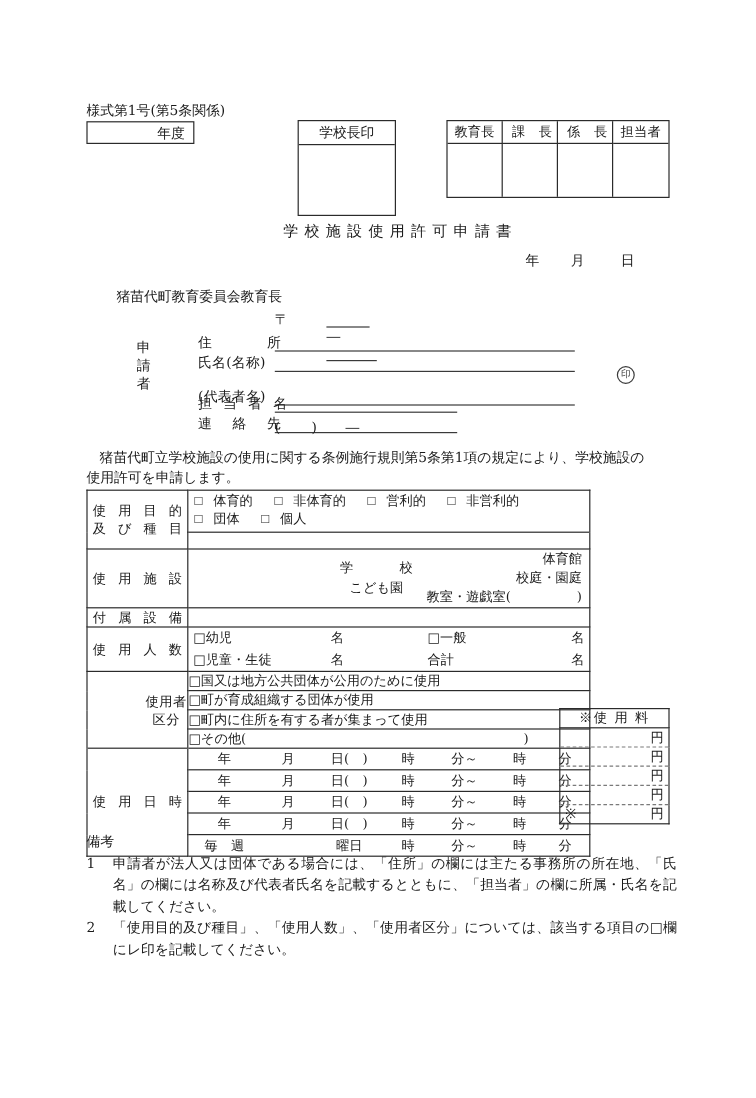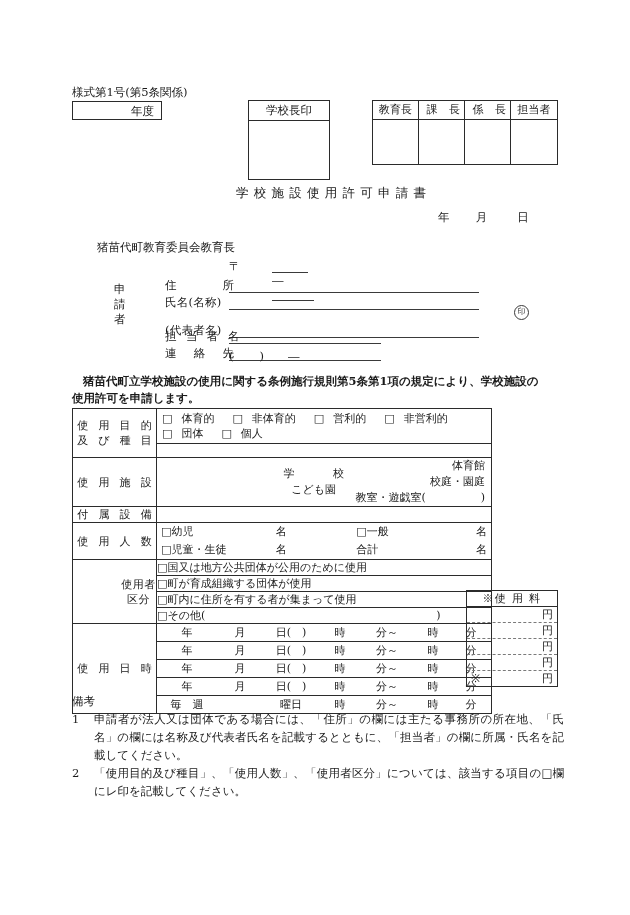--- a/index.html
+++ b/index.html
@@ -117,21 +117,20 @@
     line-height: 12px;
     text-align: center;
     color: #3a3a3a;
   }
   #body-text {
     left: 72px; top: 373px;
     width: 488px;
     font-size: 11.5px;
     line-height: 17px;
     text-align: justify;
-    font-weight: bold;
   }
   #body-text .ind { padding-left: 11px; }
 
   
   #main-table {
     left: 72px; top: 408px;
     width: 420px;
     border-collapse: collapse;
     font-size: 11px;
   }
@@ -145,21 +144,21 @@
     text-align: center;
     letter-spacing: 0.3em;
     text-indent: 0.3em;
     line-height: 15px;
   }
   #main-table .lbl.tight { letter-spacing: 0.04em; text-indent: 0; padding-left: 48px; }
   .cellpad { padding: 2px 4px; }
   .dashed-bot { border-bottom: 1px dashed #7a7a7a !important; }
   .no-bot { border-bottom: none !important; }
   .chk { margin-right: 3px; }
-  .purpose-line { padding: 2px 5px; line-height: 15px; }
+  .purpose-line { padding: 2px 5px; line-height: 15px; font-family: Liberation Serif, serif; }
   .purpose-line span { margin-right: 9px; white-space: nowrap; }
 
   
   .fac-wrap {
     display: flex;
     justify-content: flex-end;
     align-items: center;
     height: 100%;
     padding-right: 6px;
   }

